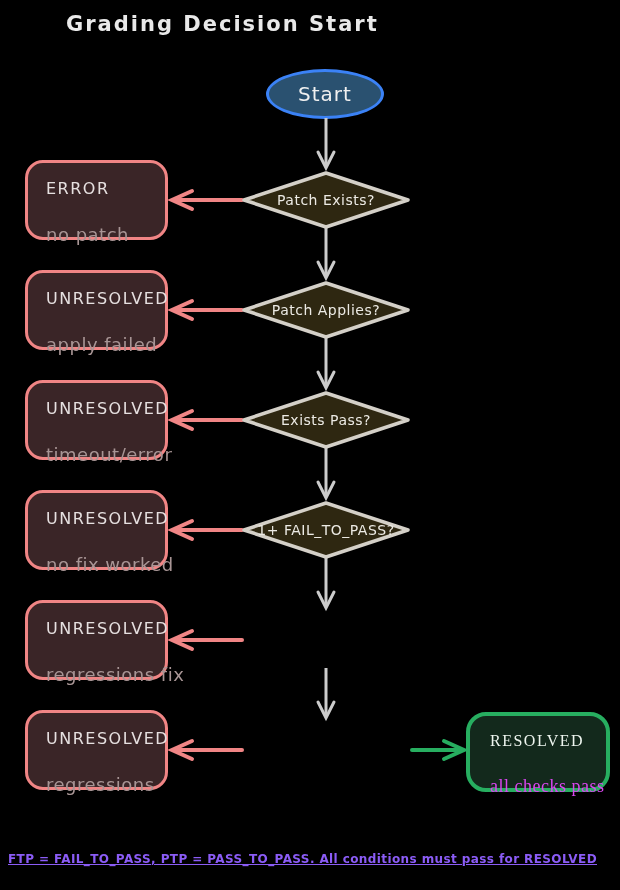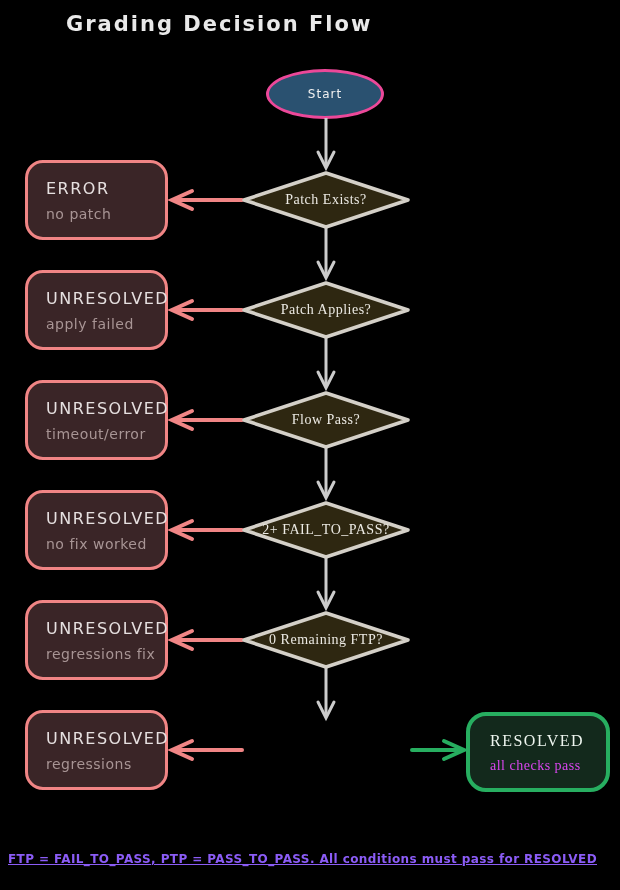--- a/index.html
+++ b/index.html
@@ -7,58 +7,58 @@
     width:620px;height:890px;background:#000;overflow:hidden;position:relative;
     font-family:"DejaVu Sans",sans-serif;
   }
   .stage{position:absolute;left:0;top:0;width:620px;height:890px;}
   .title{
     position:absolute;left:66px;top:12px;font-size:21px;font-weight:bold;
     color:#e9e9e9;letter-spacing:2px;
   }
   .start-ellipse{
     position:absolute;left:266px;top:69px;width:118px;height:50px;
-    background:#2a5170;border:3px solid #ec4899;border-radius:50%;
+    background:#2a5170;border:3px solid #3b82f6;border-radius:50%;
     display:flex;align-items:center;justify-content:center;
-    color:#f0f0f0;font-size:12px;letter-spacing:1px;
+    color:#f0f0f0;font-size:20px;letter-spacing:1px;
     box-sizing:border-box;
   }
   .vconn{position:absolute;left:314px;}
   .outcome-box{
     position:absolute;left:25px;width:143px;height:80px;
     background:#3a2527;border:3px solid #f08585;border-radius:18px;
     box-sizing:border-box;padding:16px 0 0 18px;
   }
   .outcome-box.success{
     left:466px;width:144px;background:#13291c;border:4px solid #27ae60;border-radius:20px;
     padding:16px 0 0 20px;
     font-family:Liberation Serif, serif;
   }
   .outcome-title{color:#e6e0e0;font-size:16px;letter-spacing:1.5px;white-space:nowrap;}
   .outcome-box.success .outcome-title{color:#eef5ef;}
-  .outcome-reason{color:#a89595;font-size:14px;margin-top:8px;letter-spacing:0.5px;white-space:nowrap;}
+  .outcome-reason{color:#a89595;font-size:18px;margin-top:26px;letter-spacing:0.5px;white-space:nowrap;}
   .outcome-box.success .outcome-reason{color:#d946ef;}
   .harrow{position:absolute;}
-  .diamond{position:absolute;left:241px;width:170px;height:60px;font-family:Liberation Serif, serif;}
+  .diamond{position:absolute;left:241px;width:170px;height:60px;}
   .diamond svg{position:absolute;left:0;top:0;}
   .diamond .q{
     position:absolute;left:50%;top:50%;transform:translate(-50%,-50%);
     color:#eceae4;font-size:14px;letter-spacing:0.5px;white-space:nowrap;
   }
   .footnote{
     position:absolute;left:8px;top:852px;width:612px;
     color:#8b5cf6;font-size:12px;letter-spacing:0.4px;font-weight:bold;white-space:nowrap;text-decoration:underline;
   }
 </style>
 </head>
 <body>
 
 <div class="stage">
 
-  <div class="title">Grading Decision Flow</div>
+  <div class="title">Grading Decision Start</div>
 
   <div class="start-ellipse">
     <span>Start</span>
   </div>
 
   <svg class="vconn" style="top:118px" width="24" height="54">
     <line x1="12" y1="0" x2="12" y2="48" stroke="#cccccc" stroke-width="3" stroke-linecap="round"></line>
     <path d="M4 34 L12 50 L20 34" fill="none" stroke="#cccccc" stroke-width="3" stroke-linecap="round"></path>
   </svg>
   <svg class="vconn" style="top:228px" width="24" height="54">
@@ -117,52 +117,46 @@
     <div class="outcome-reason">timeout/error</div>
   </div>
   <svg class="harrow" style="left:166px;top:408px" width="80" height="24">
     <line x1="76" y1="12" x2="8" y2="12" stroke="#f08585" stroke-width="4" stroke-linecap="round"></line>
     <path d="M26 3 L6 12 L26 21" fill="none" stroke="#f08585" stroke-width="4" stroke-linecap="round"></path>
   </svg>
   <div class="diamond" style="top:390px">
     <svg width="170" height="60">
         <polygon points="85,3 167,30 85,57 3,30" fill="#2e2711" stroke="#d4d0c8" stroke-width="3.5" stroke-linejoin="round"></polygon>
       </svg>
-    <span class="q">Flow Pass?</span>
+    <span class="q">Exists Pass?</span>
   </div>
 
   <div class="outcome-box" style="top:490px">
     <div class="outcome-title">UNRESOLVED</div>
     <div class="outcome-reason">no fix worked</div>
   </div>
   <svg class="harrow" style="left:166px;top:518px" width="80" height="24">
     <line x1="76" y1="12" x2="8" y2="12" stroke="#f08585" stroke-width="4" stroke-linecap="round"></line>
     <path d="M26 3 L6 12 L26 21" fill="none" stroke="#f08585" stroke-width="4" stroke-linecap="round"></path>
   </svg>
   <div class="diamond" style="top:500px">
     <svg width="170" height="60">
         <polygon points="85,3 167,30 85,57 3,30" fill="#2e2711" stroke="#d4d0c8" stroke-width="3.5" stroke-linejoin="round"></polygon>
       </svg>
-    <span class="q">2+ FAIL_TO_PASS?</span>
+    <span class="q">1+ FAIL_TO_PASS?</span>
   </div>
 
   <div class="outcome-box" style="top:600px">
     <div class="outcome-title">UNRESOLVED</div>
     <div class="outcome-reason">regressions fix</div>
   </div>
   <svg class="harrow" style="left:166px;top:628px" width="80" height="24">
     <line x1="76" y1="12" x2="8" y2="12" stroke="#f08585" stroke-width="4" stroke-linecap="round"></line>
     <path d="M26 3 L6 12 L26 21" fill="none" stroke="#f08585" stroke-width="4" stroke-linecap="round"></path>
   </svg>
-  <div class="diamond" style="top:610px">
-    <svg width="170" height="60">
-        <polygon points="85,3 167,30 85,57 3,30" fill="#2e2711" stroke="#d4d0c8" stroke-width="3.5" stroke-linejoin="round"></polygon>
-      </svg>
-    <span class="q">0 Remaining FTP?</span>
-  </div>
 
   <div class="outcome-box" style="top:710px">
     <div class="outcome-title">UNRESOLVED</div>
     <div class="outcome-reason">regressions</div>
   </div>
   <svg class="harrow" style="left:166px;top:738px" width="80" height="24">
     <line x1="76" y1="12" x2="8" y2="12" stroke="#f08585" stroke-width="4" stroke-linecap="round"></line>
     <path d="M26 3 L6 12 L26 21" fill="none" stroke="#f08585" stroke-width="4" stroke-linecap="round"></path>
   </svg>
 

